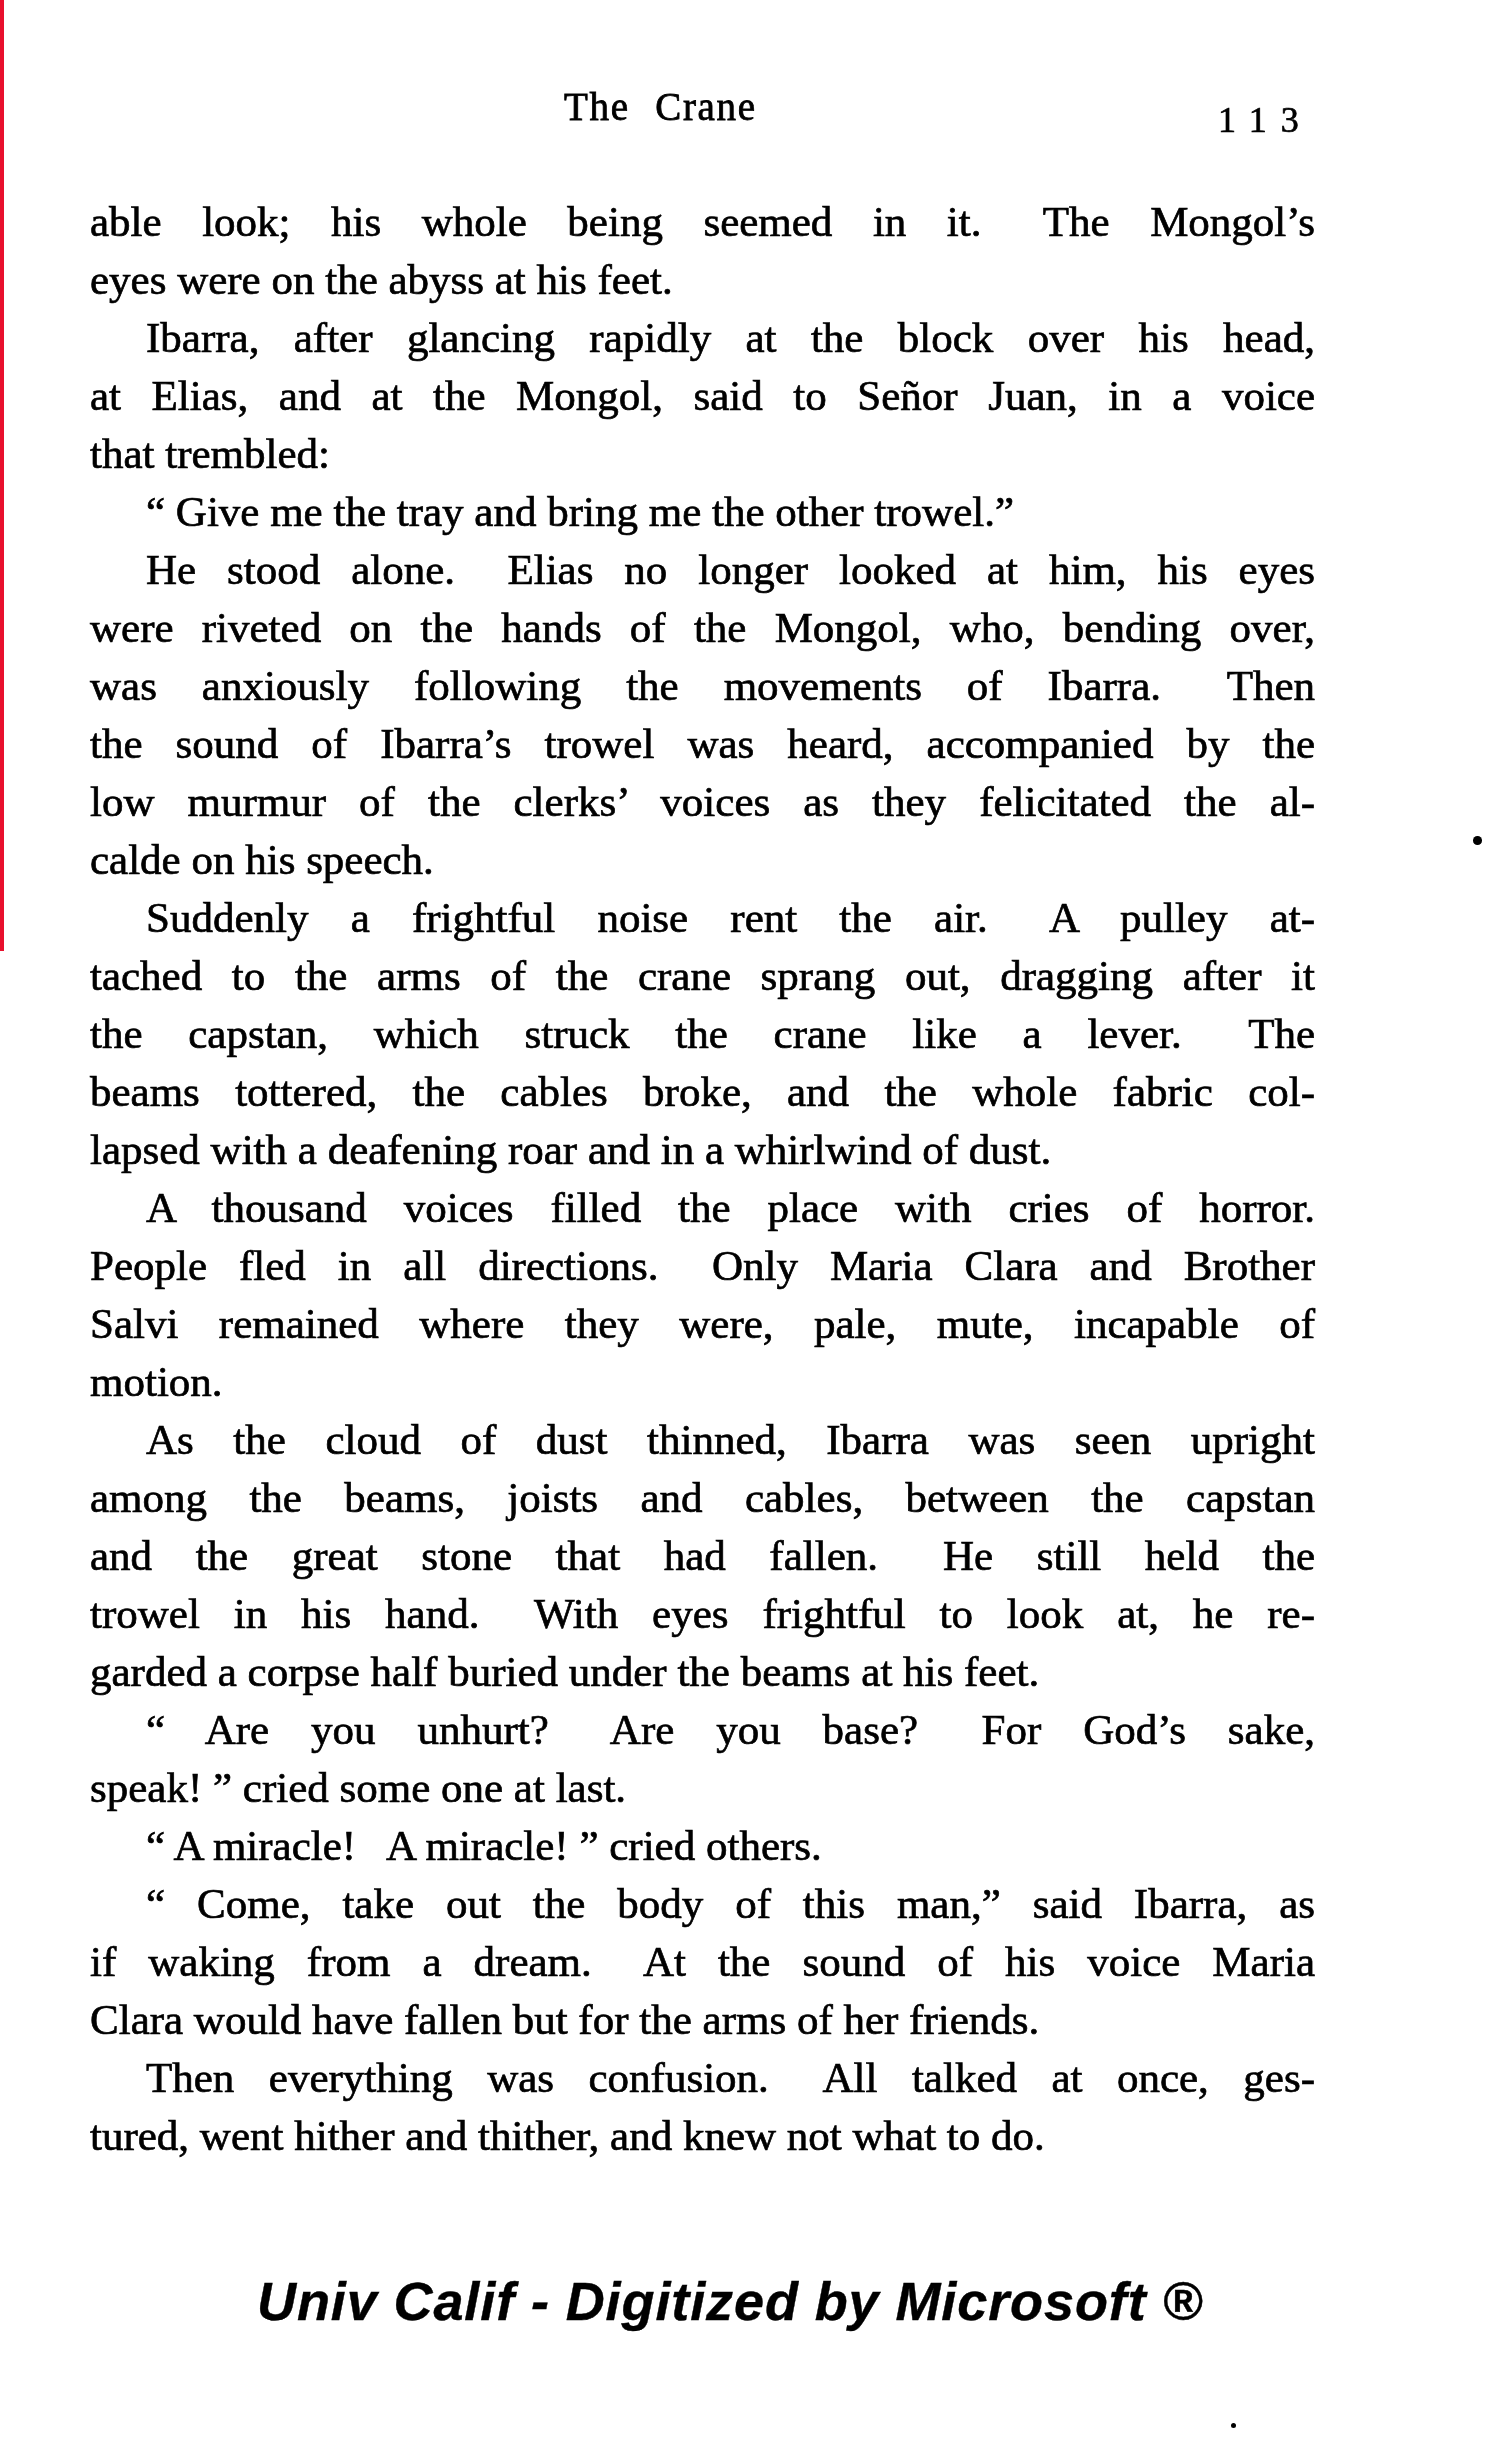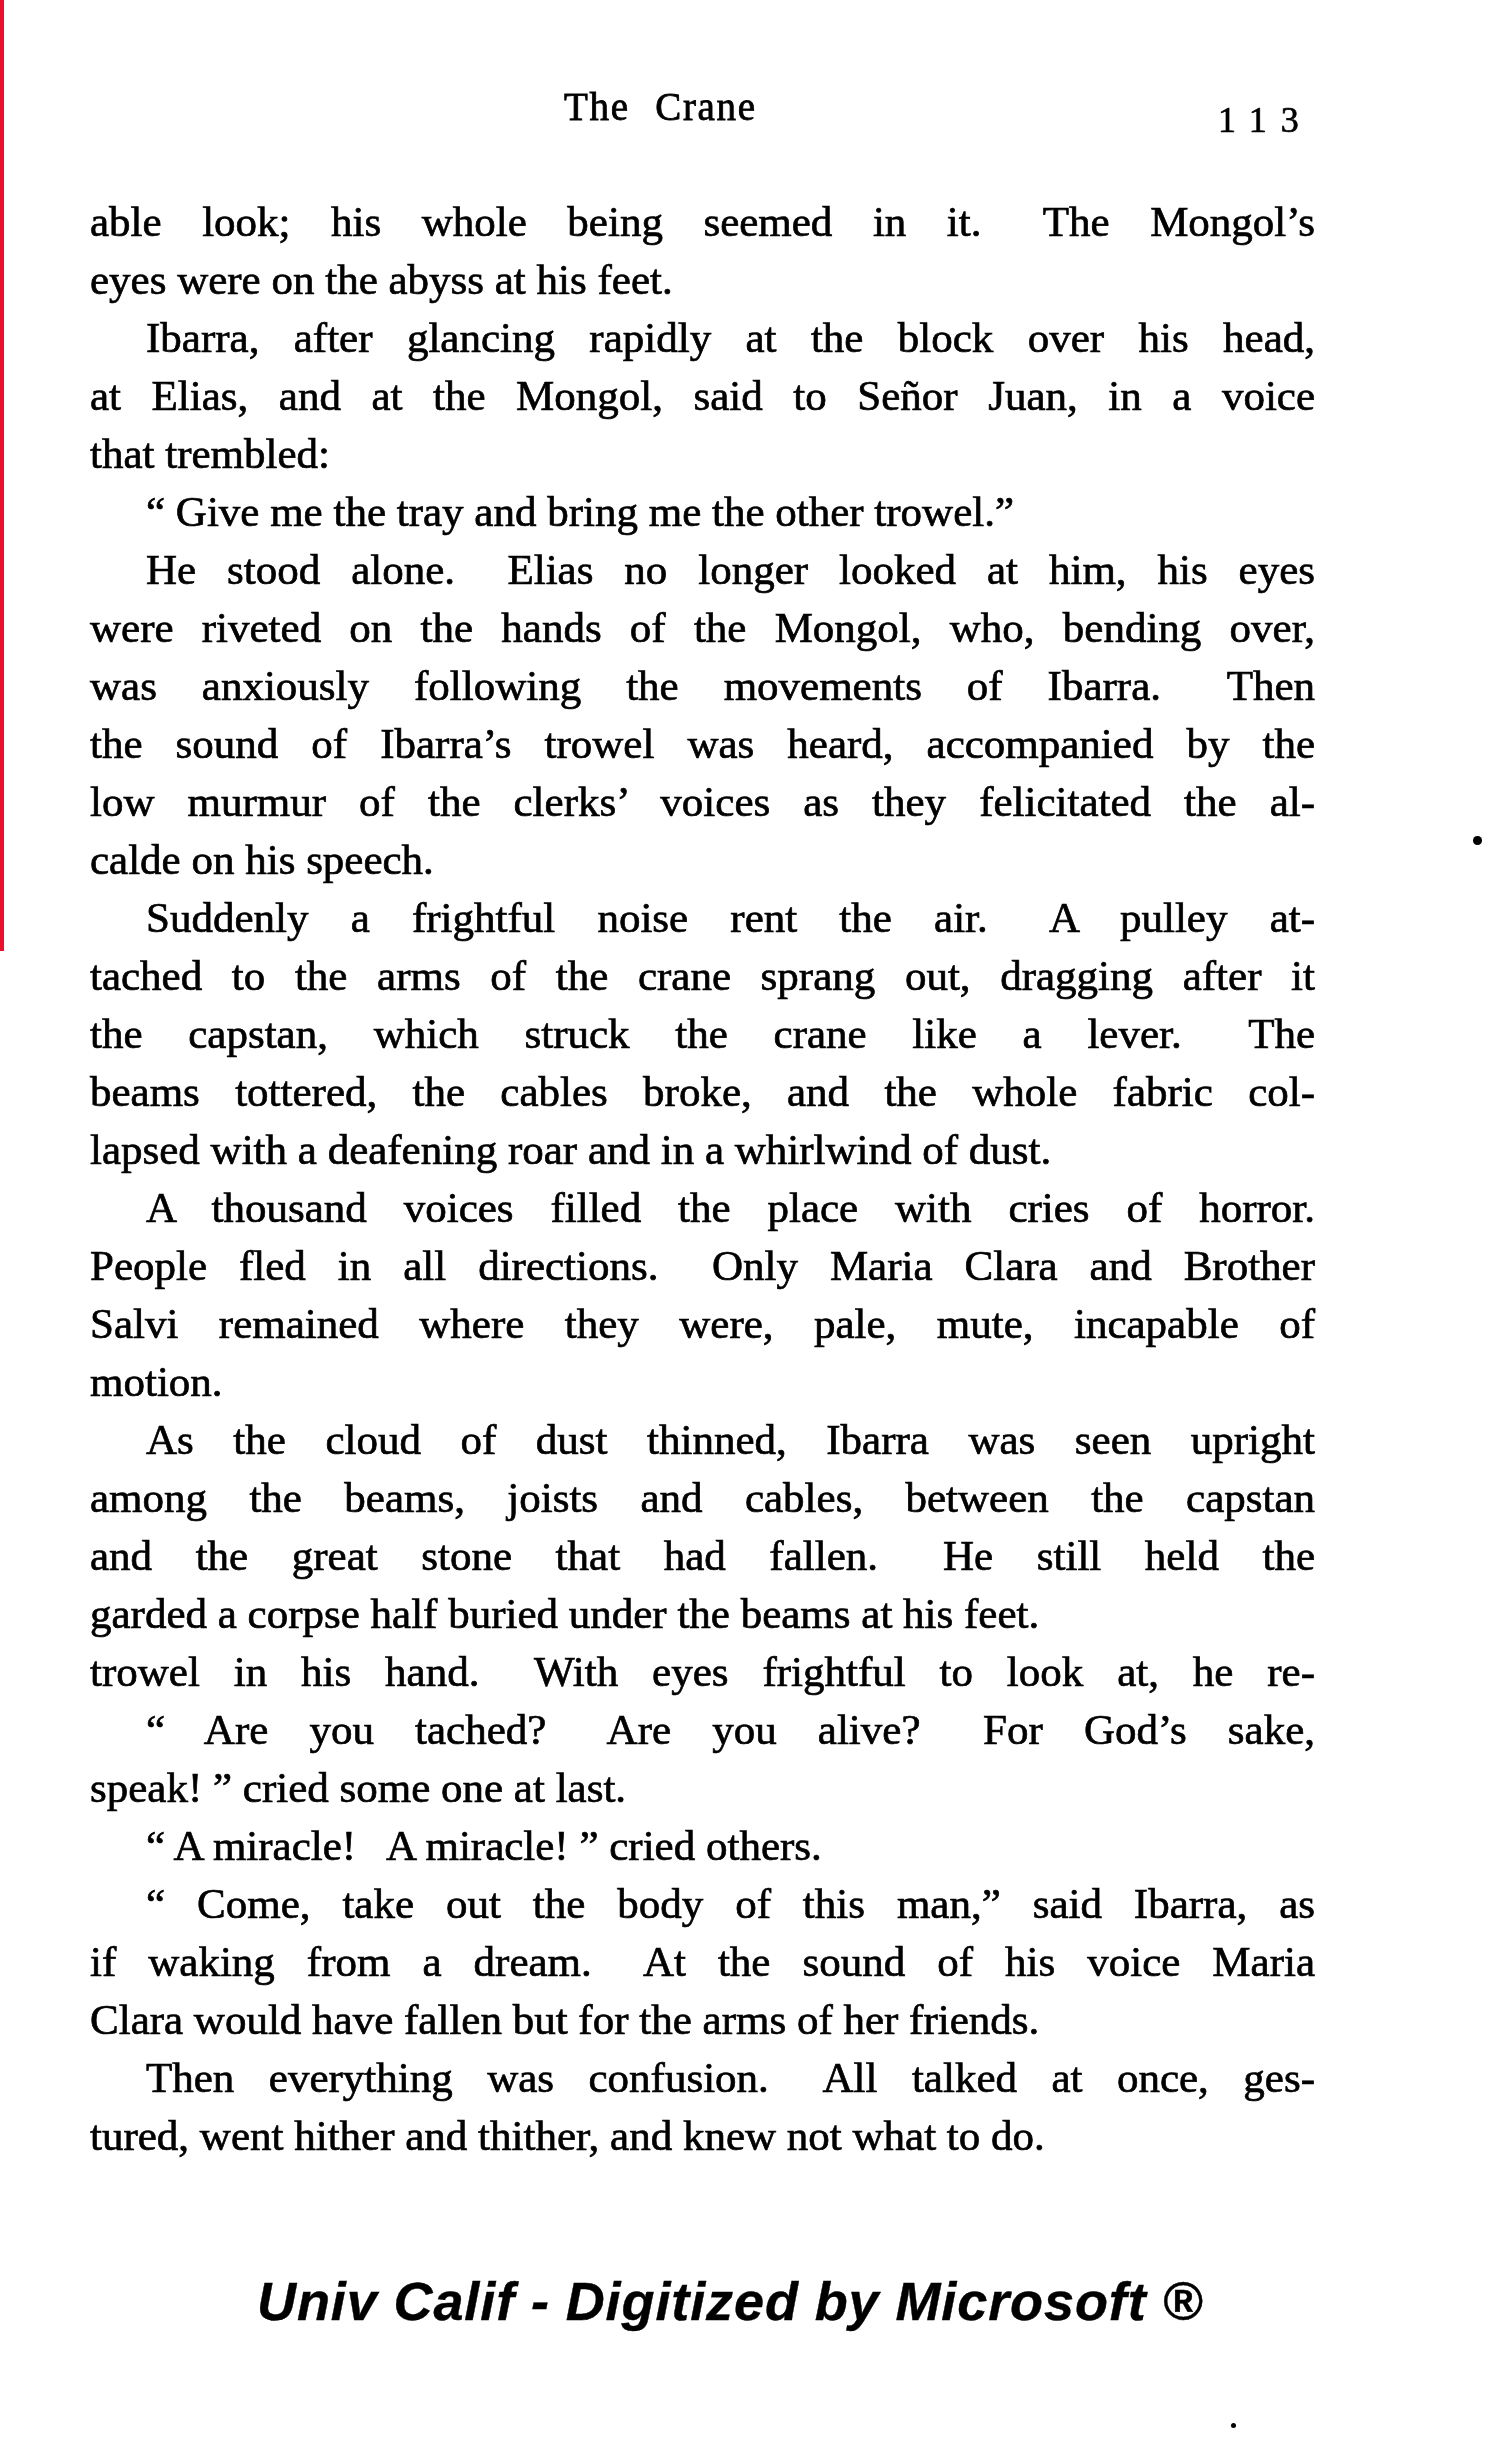--- a/index.html
+++ b/index.html
@@ -92,23 +92,23 @@
     <div class="line">the capstan, which struck the crane like a lever.  The</div>
     <div class="line">beams tottered, the cables broke, and the whole fabric col-</div>
     <div class="line last">lapsed with a deafening roar and in a whirlwind of dust.</div>
     <div class="line indent">A thousand voices filled the place with cries of horror.</div>
     <div class="line">People fled in all directions.  Only Maria Clara and Brother</div>
     <div class="line">Salvi remained where they were, pale, mute, incapable of</div>
     <div class="line last">motion.</div>
     <div class="line indent">As the cloud of dust thinned, Ibarra was seen upright</div>
     <div class="line">among the beams, joists and cables, between the capstan</div>
     <div class="line">and the great stone that had fallen.  He still held the</div>
+    <div class="line">trowel in his hand.  With eyes frightful to look at, he re-</div>
     <div class="line last">garded a corpse half buried under the beams at his feet.</div>
-    <div class="line">trowel in his hand.  With eyes frightful to look at, he re-</div>
-    <div class="line indent">“ Are you tached?  Are you alive?  For God’s sake,</div>
+    <div class="line indent">“ Are you unhurt?  Are you base?  For God’s sake,</div>
     <div class="line last">speak! ” cried some one at last.</div>
     <div class="line indent last">“ A miracle!  A miracle! ” cried others.</div>
     <div class="line indent">“ Come, take out the body of this man,” said Ibarra, as</div>
     <div class="line">if waking from a dream.  At the sound of his voice Maria</div>
     <div class="line last">Clara would have fallen but for the arms of her friends.</div>
     <div class="line indent">Then everything was confusion.  All talked at once, ges-</div>
     <div class="line last">tured, went hither and thither, and knew not what to do.</div>
   </div>
 
   <div class="speck speck-right"></div>

